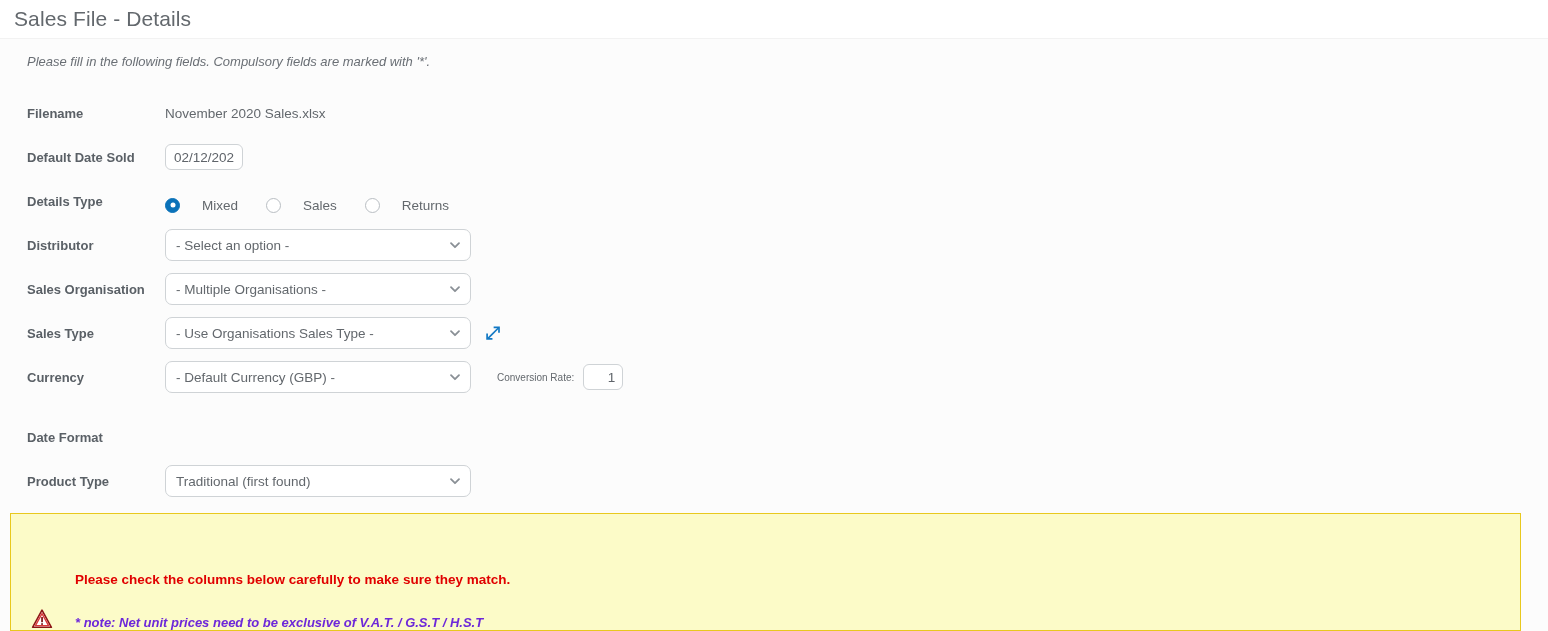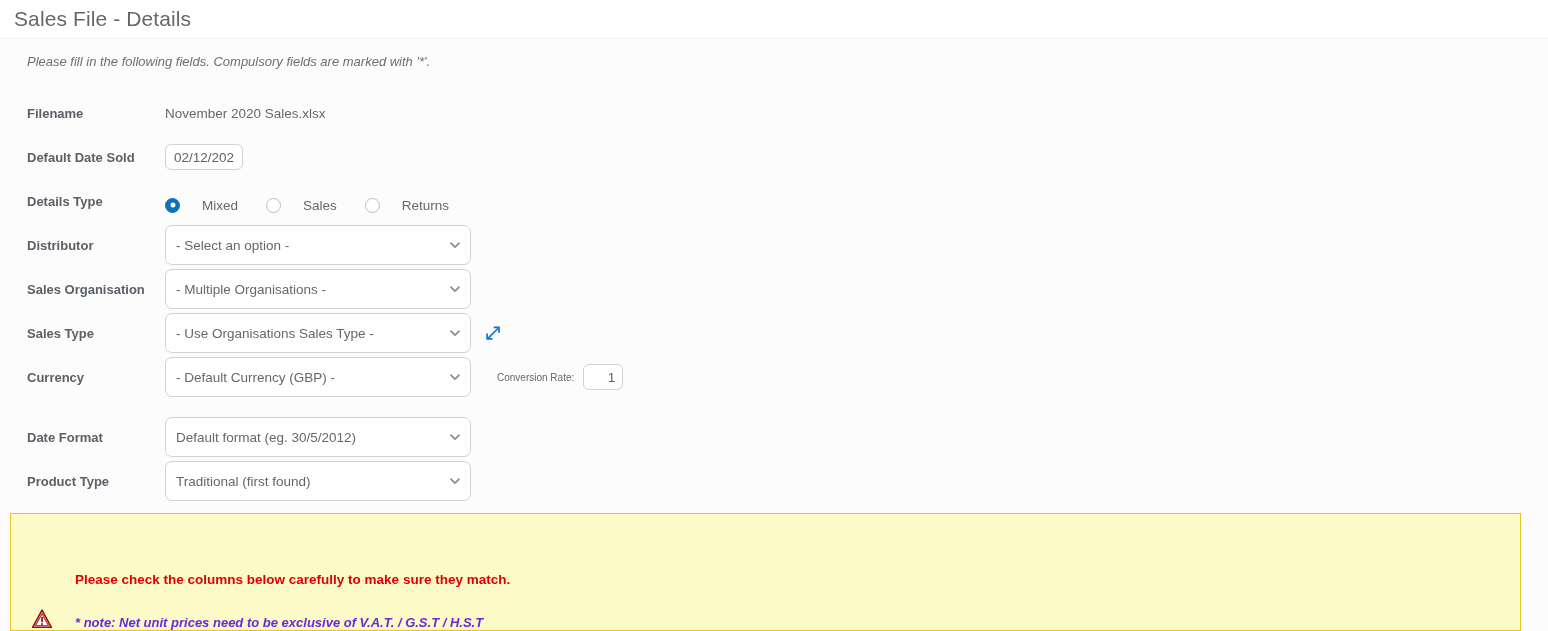--- a/index.html
+++ b/index.html
@@ -85,21 +85,21 @@
   .date-input { width: 78px; }
   .rate-input {
     width: 40px;
     text-align: right;
     padding-right: 7px;
   }
   
   .select-box {
     position: relative;
     width: 306px;
-    height: 40px;
+    height: 32px;
     border: 1px solid #cfd3d6;
     border-radius: 7px;
     background: #ffffff;
     box-sizing: border-box;
     display: flex;
     align-items: center;
     padding: 0 26px 0 10px;
     font-size: 13.5px;
     color: #63686d;
     cursor: pointer;
@@ -295,28 +295,20 @@
                 <path d="M2 4.2 L6 8.2 L10 4.2" fill="none" stroke="#8a9096" stroke-width="1.8" stroke-linecap="round" stroke-linejoin="round"></path>
               </svg>
           </span>
         </div>
         <span class="conv-label">Conversion Rate:</span>
         <input class="text-input rate-input" type="text" value="1" style="">
       </div>
 
       <div class="form-row" style="margin-top:16px;">
         <div class="field-label">Date Format</div>
-        <div class="select-box">
-          <span>Default format (eg. 30/5/2012)</span>
-          <span class="select-chevron">
-            <svg viewBox="0 0 12 12" width="12" height="12">
-                <path d="M2 4.2 L6 8.2 L10 4.2" fill="none" stroke="#8a9096" stroke-width="1.8" stroke-linecap="round" stroke-linejoin="round"></path>
-              </svg>
-          </span>
-        </div>
       </div>
 
       <div class="form-row">
         <div class="field-label">Product Type</div>
         <div class="select-box">
           <span>Traditional (first found)</span>
           <span class="select-chevron">
             <svg viewBox="0 0 12 12" width="12" height="12">
                 <path d="M2 4.2 L6 8.2 L10 4.2" fill="none" stroke="#8a9096" stroke-width="1.8" stroke-linecap="round" stroke-linejoin="round"></path>
               </svg>

